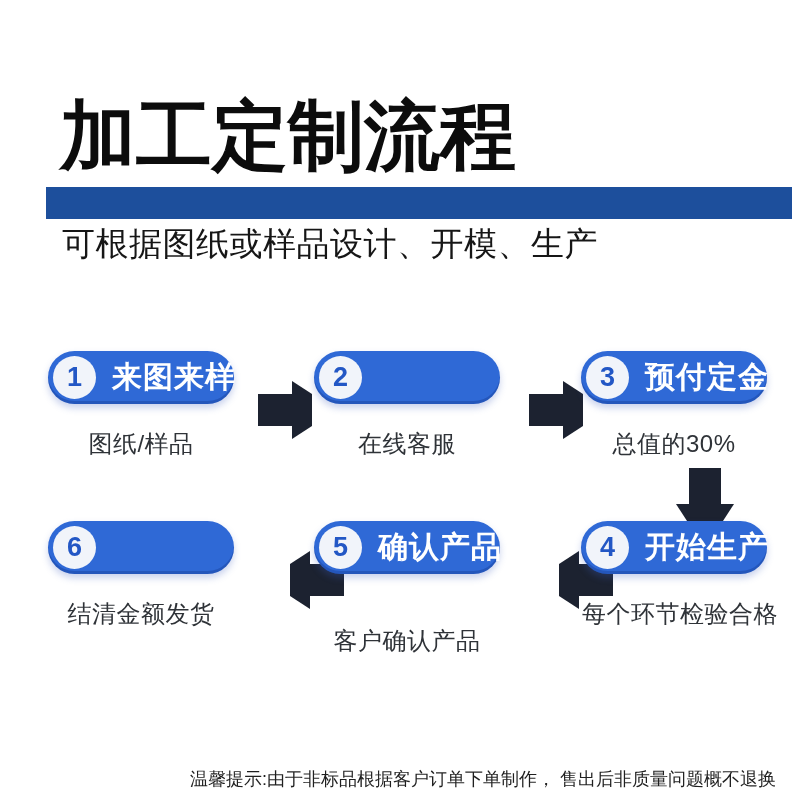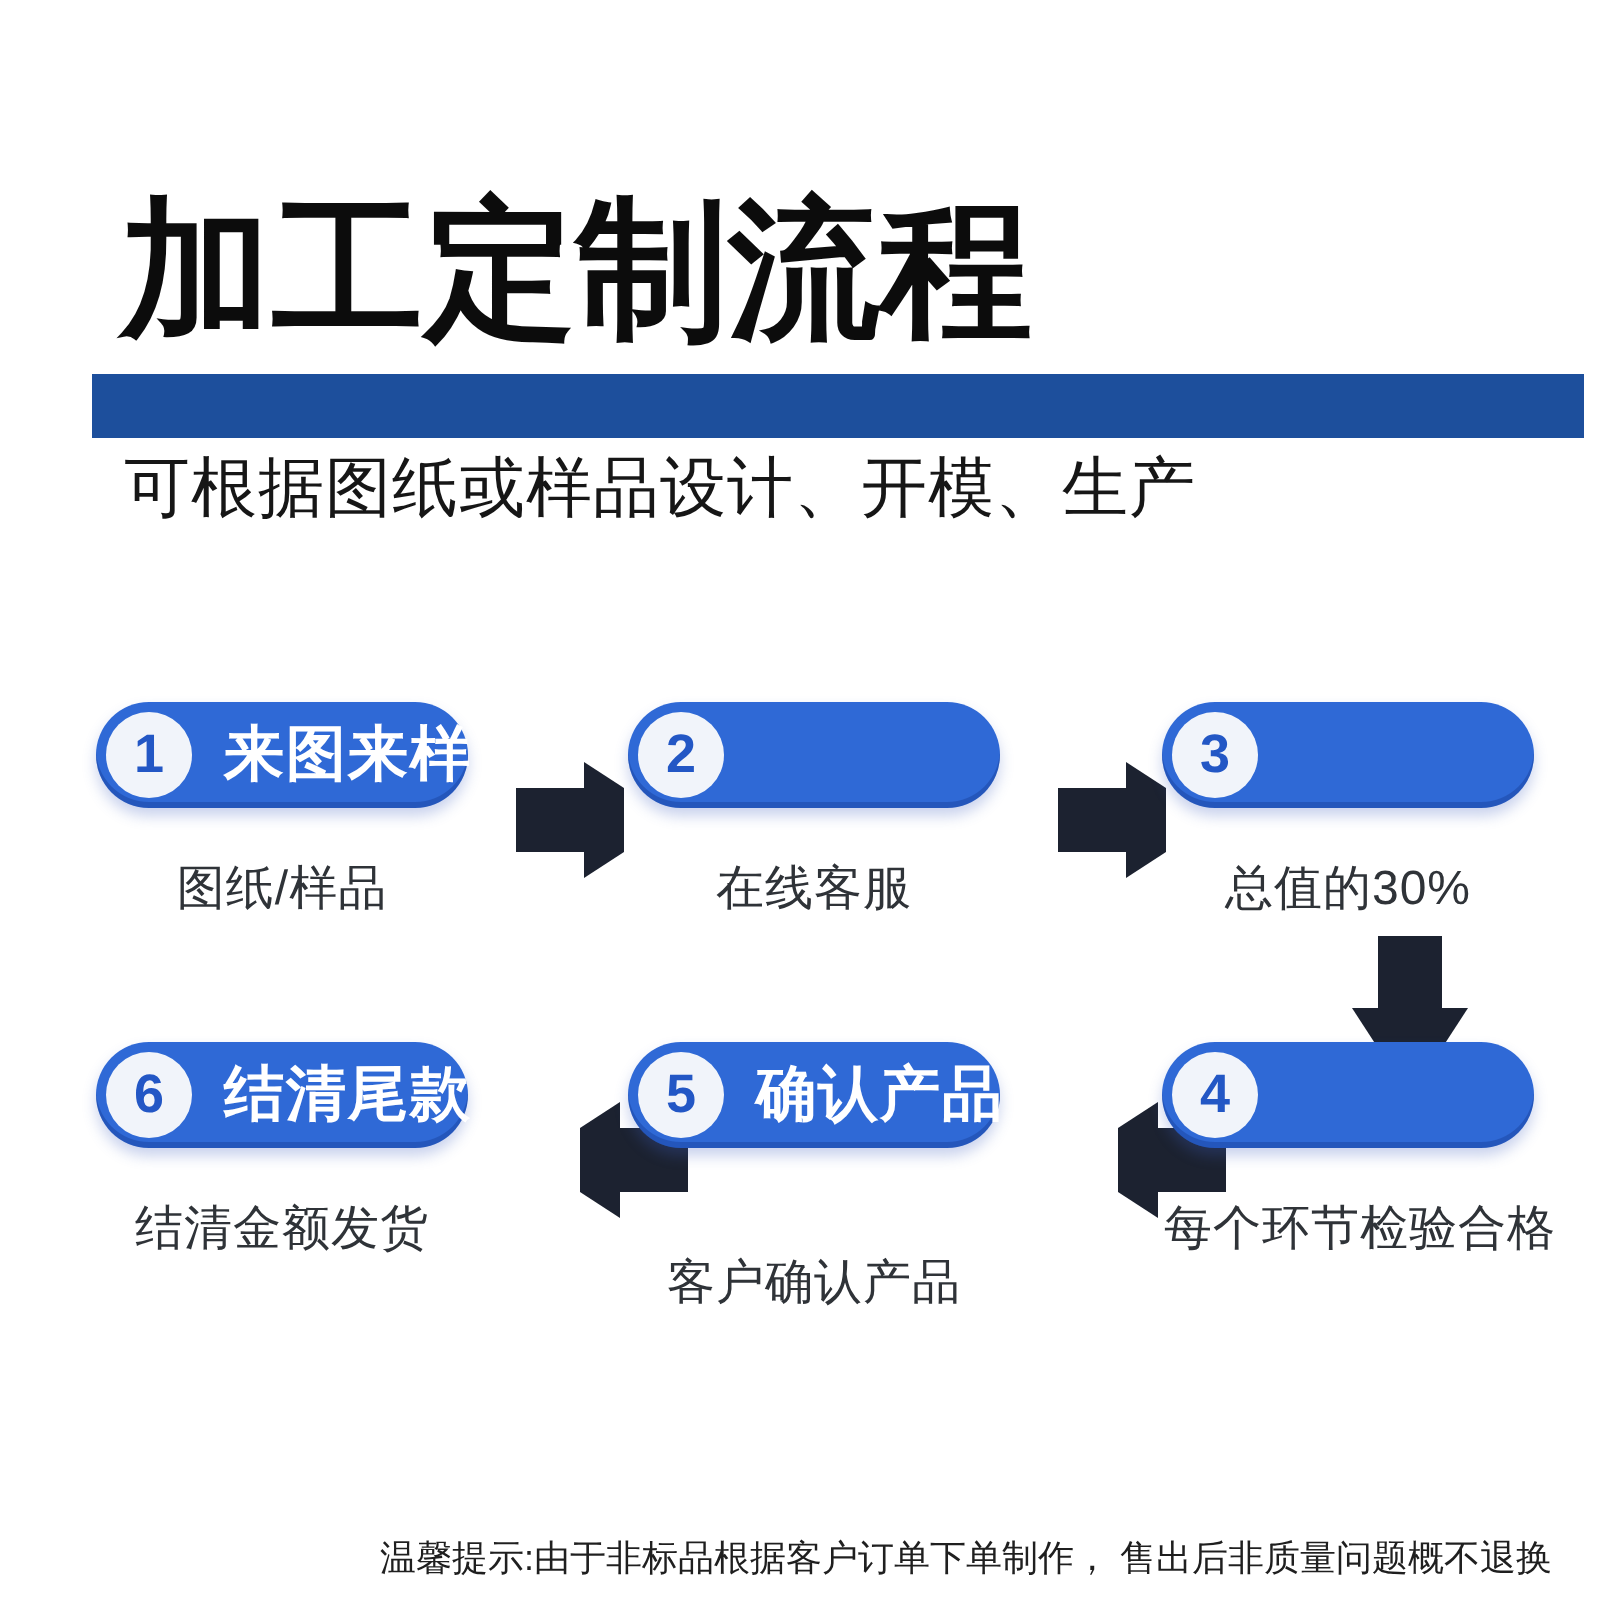--- a/index.html
+++ b/index.html
@@ -116,33 +116,33 @@
 
     <div class="arrow" style="left:497px;top:349px;">
       <i class="shaft"></i>
         <i class="head-r"></i>
     </div>
 
     <div class="pill" style="left:565px;top:335px;">
       <span class="num-circle">
           <span>3</span>
         </span>
+      <span class="pill-label">预付定金</span>
     </div>
     <div class="caption" style="left:508px;top:396px;">总值的30%</div>
 
     <div class="arrow arrow-down" style="left:644px;top:436px;">
       <i class="shaft-v"></i>
         <i class="head-d"></i>
     </div>
 
     <div class="pill" style="left:32px;top:505px;">
       <span class="num-circle">
           <span>6</span>
         </span>
-      <span class="pill-label">结清尾款</span>
     </div>
     <div class="caption" style="left:-25px;top:566px;">结清金额发货</div>
 
     <div class="arrow" style="left:226px;top:519px;">
       <i class="head-l"></i>
         <i class="shaft"></i>
     </div>
 
     <div class="pill" style="left:298px;top:505px;">
       <span class="num-circle">
@@ -154,20 +154,21 @@
 
     <div class="arrow" style="left:495px;top:519px;">
       <i class="head-l"></i>
         <i class="shaft"></i>
     </div>
 
     <div class="pill" style="left:565px;top:505px;">
       <span class="num-circle">
           <span>4</span>
         </span>
+      <span class="pill-label">开始生产</span>
     </div>
     <div class="caption" style="left:514px;top:566px;">每个环节检验合格</div>
 
   </div>
 
   <div class="note">温馨提示:由于非标品根据客户订单下单制作， 售出后非质量问题概不退换</div>
 
 </div>
 
 </body></html>

